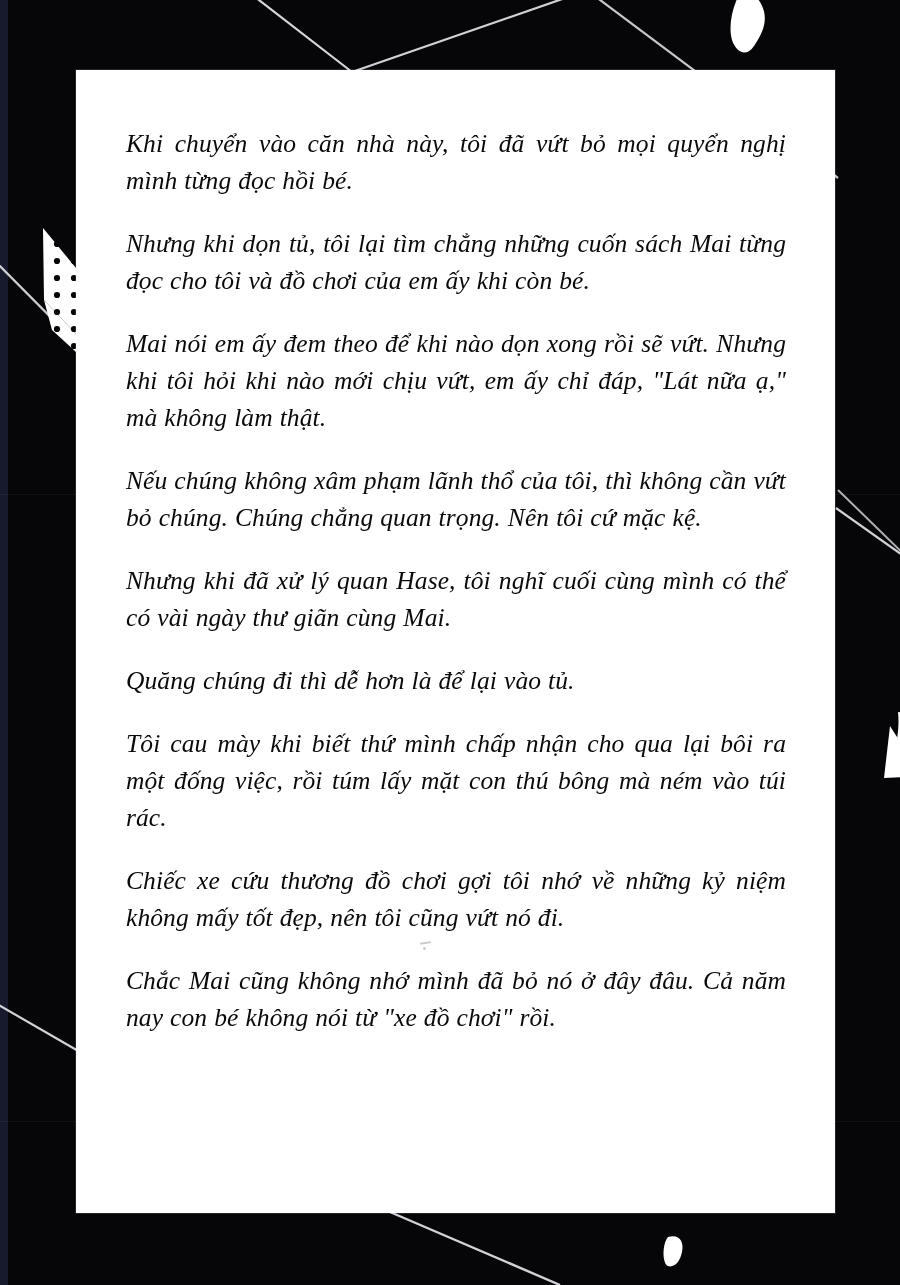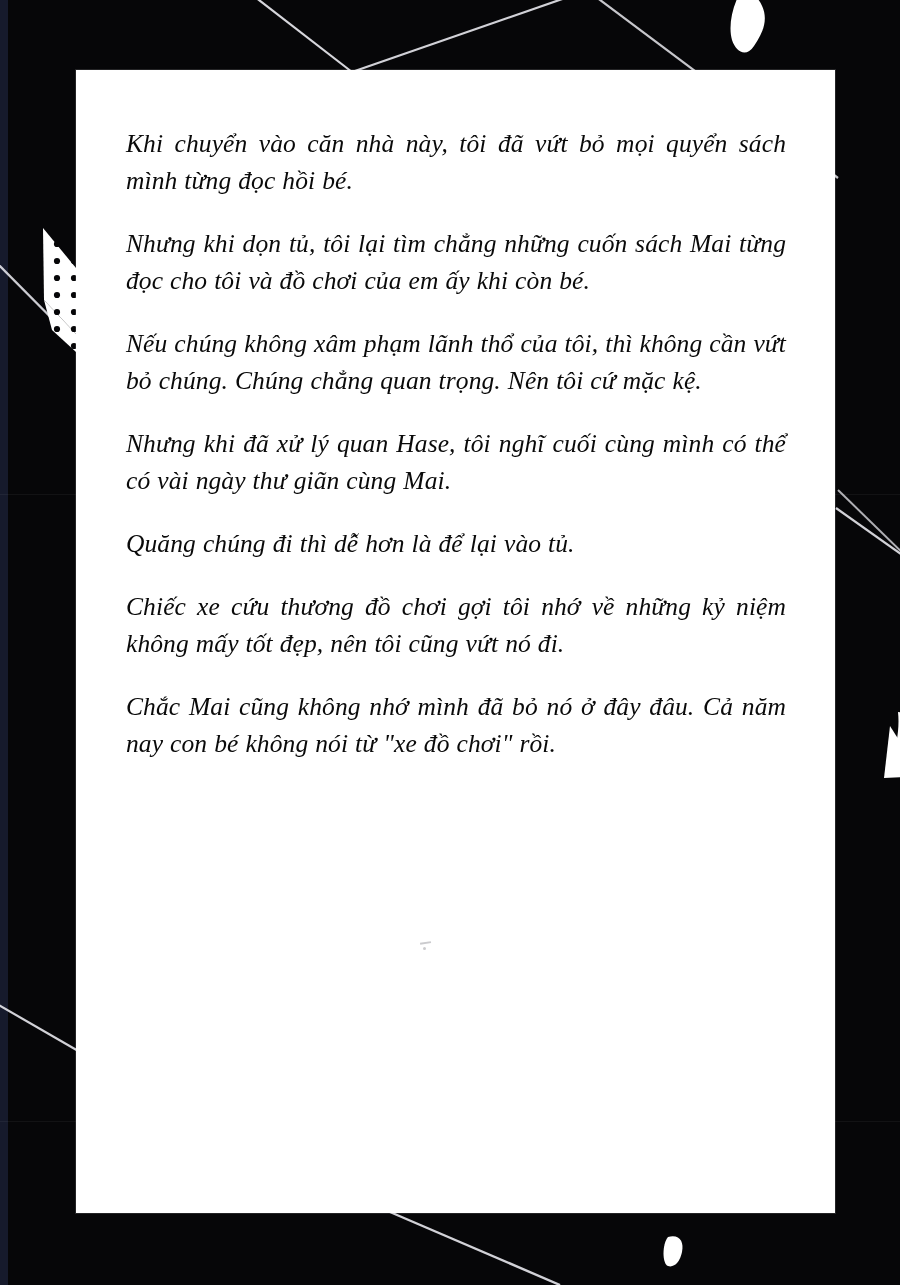--- a/index.html
+++ b/index.html
@@ -139,24 +139,26 @@
 
       <path d="M 744 -14 C 772 6 768 26 754 46 C 746 58 736 52 732 40 C 728 26 732 4 744 -14 Z" fill="#ffffff"></path>
       <path d="M 916 714 C 906 742 894 760 884 778 C 896 756 900 730 898 712 Z" fill="#ffffff"></path>
       <path d="M 890 726 L 922 776 L 884 778 Z" fill="#ffffff"></path>
       <path d="M 668 1237 C 680 1234 684 1242 682 1252 C 680 1262 674 1268 668 1266 C 662 1264 662 1244 668 1237 Z" fill="#ffffff"></path>
     </g>
   </svg>
 
   <div id="card">
     <div id="text-body">
-      <p class="para">Khi chuyển vào căn nhà này, tôi đã vứt bỏ mọi quyển sách mình từng đọc hồi bé.</p>
+      <p class="para">Khi chuyển vào căn nhà này, tôi đã vứt bỏ mọi quyển nghị mình từng đọc hồi bé.</p>
       <p class="para">Nhưng khi dọn tủ, tôi lại tìm chẳng những cuốn sách Mai từng đọc cho tôi và đồ chơi của em ấy khi còn bé.</p>
+      <p class="para">Mai nói em ấy đem theo để khi nào dọn xong rồi sẽ vứt. Nhưng khi tôi hỏi khi nào mới chịu vứt, em ấy chỉ đáp, "Lát nữa ạ," mà không làm thật.</p>
       <p class="para">Nếu chúng không xâm phạm lãnh thổ của tôi, thì không cần vứt bỏ chúng. Chúng chẳng quan trọng. Nên tôi cứ mặc kệ.</p>
       <p class="para">Nhưng khi đã xử lý quan Hase, tôi nghĩ cuối cùng mình có thể có vài ngày thư giãn cùng Mai.</p>
       <p class="para">Quăng chúng đi thì dễ hơn là để lại vào tủ.</p>
+      <p class="para">Tôi cau mày khi biết thứ mình chấp nhận cho qua lại bôi ra một đống việc, rồi túm lấy mặt con thú bông mà ném vào túi rác.</p>
       <p class="para">Chiếc xe cứu thương đồ chơi gợi tôi nhớ về những kỷ niệm không mấy tốt đẹp, nên tôi cũng vứt nó đi.</p>
       <p class="para">Chắc Mai cũng không nhớ mình đã bỏ nó ở đây đâu. Cả năm nay con bé không nói từ "xe đồ chơi" rồi.</p>
     </div>
     <div class="speck"></div>
   </div>
 
 </div>
 
 </body></html>

